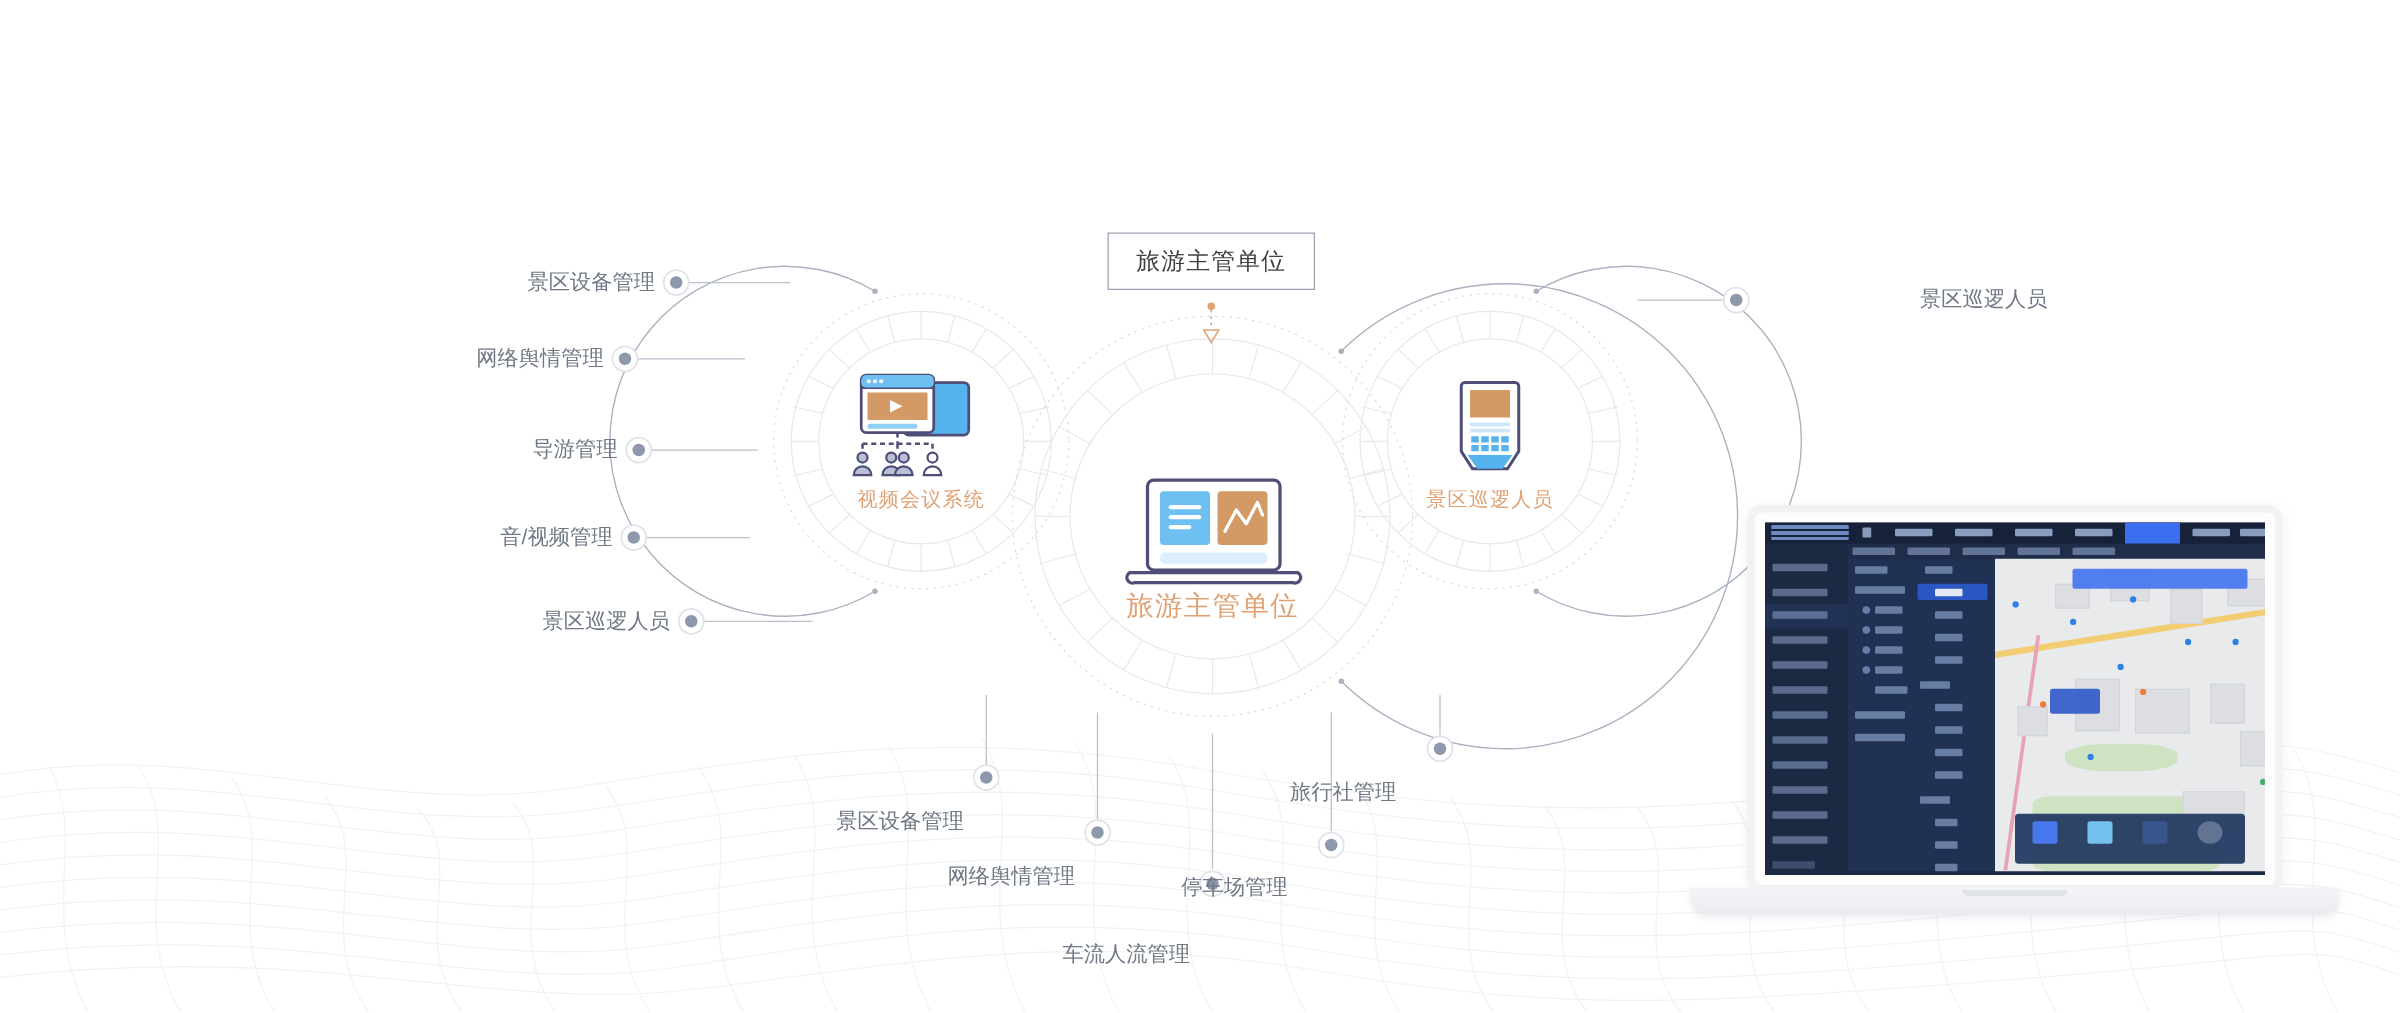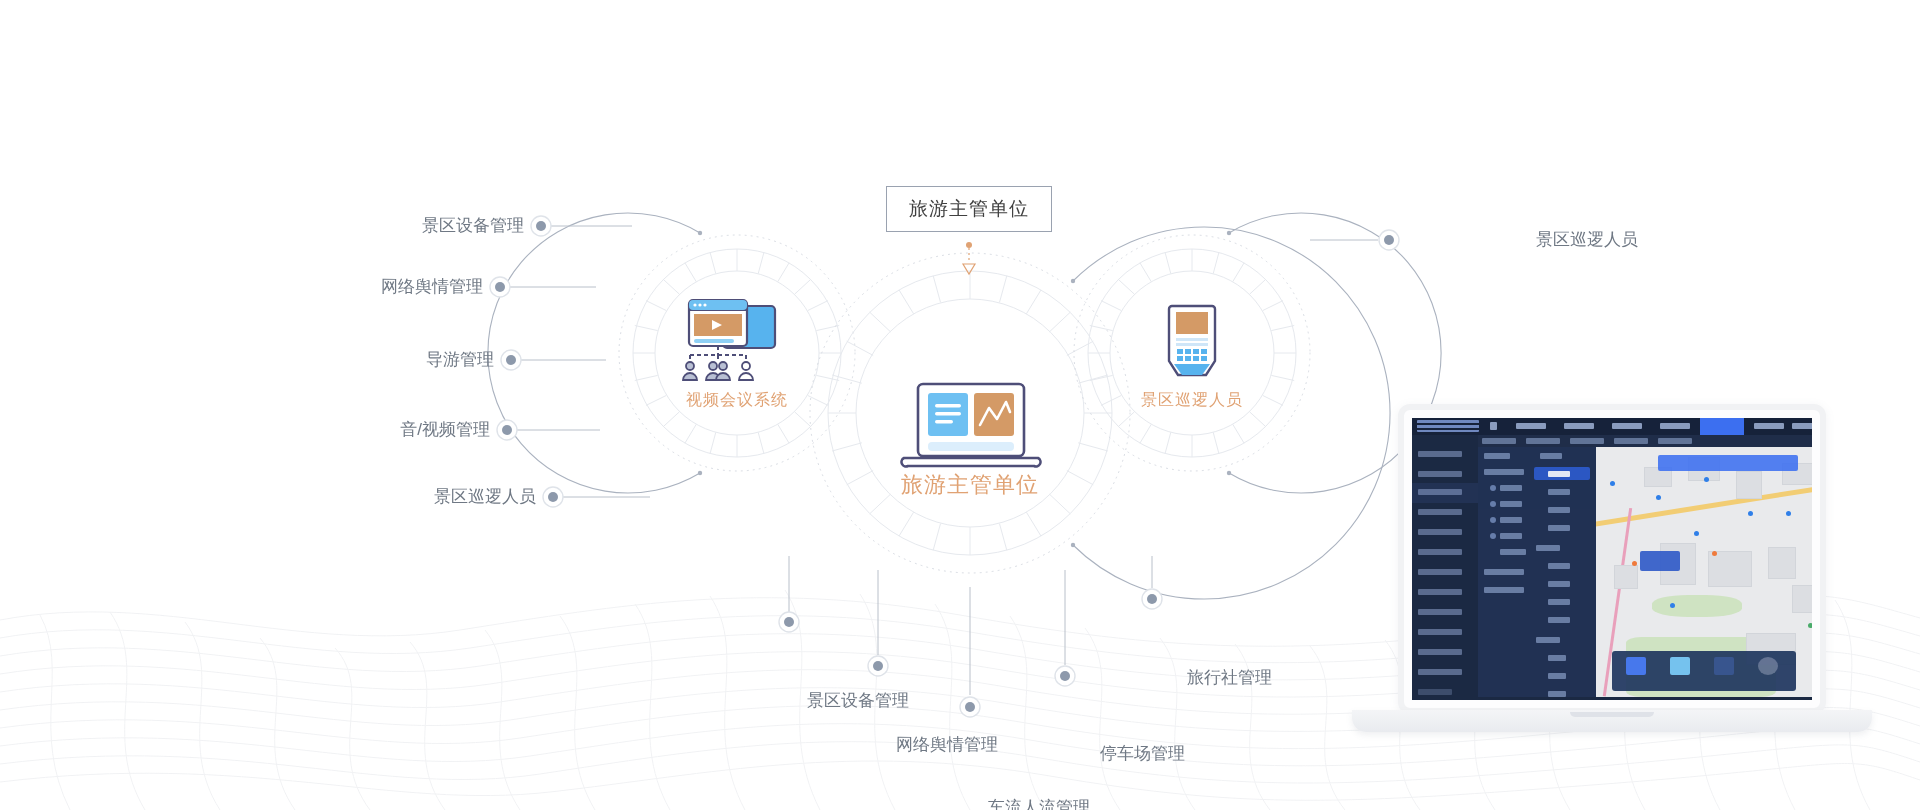--- a/index.html
+++ b/index.html
@@ -22,21 +22,21 @@
     position:absolute;left:0;top:108px;width:1920px;text-align:center;
     font-size:20px;color:#8d949c;letter-spacing:1px;
   }
 
   
   #diagram{position:absolute;left:0;top:0;width:1920px;height:810px;}
 
   
   .dlabel{position:absolute;font-size:17px;color:#6f7884;white-space:nowrap;text-align:right;}
   .dlabel.r{text-align:right;}
-  .dlabel.c{text-align:right;margin-top:44px;}
+  .dlabel.c{text-align:left;}
 
   .ring-label{
     position:absolute;text-align:center;white-space:nowrap;
     color:#e0a273;font-size:16px;letter-spacing:1px;
   }
   .ring-label.big{font-size:22px;}
 
   .gov-box{
     position:absolute;left:886px;top:186px;width:166px;height:46px;
     border:1px solid #9aa2b0;box-sizing:border-box;

